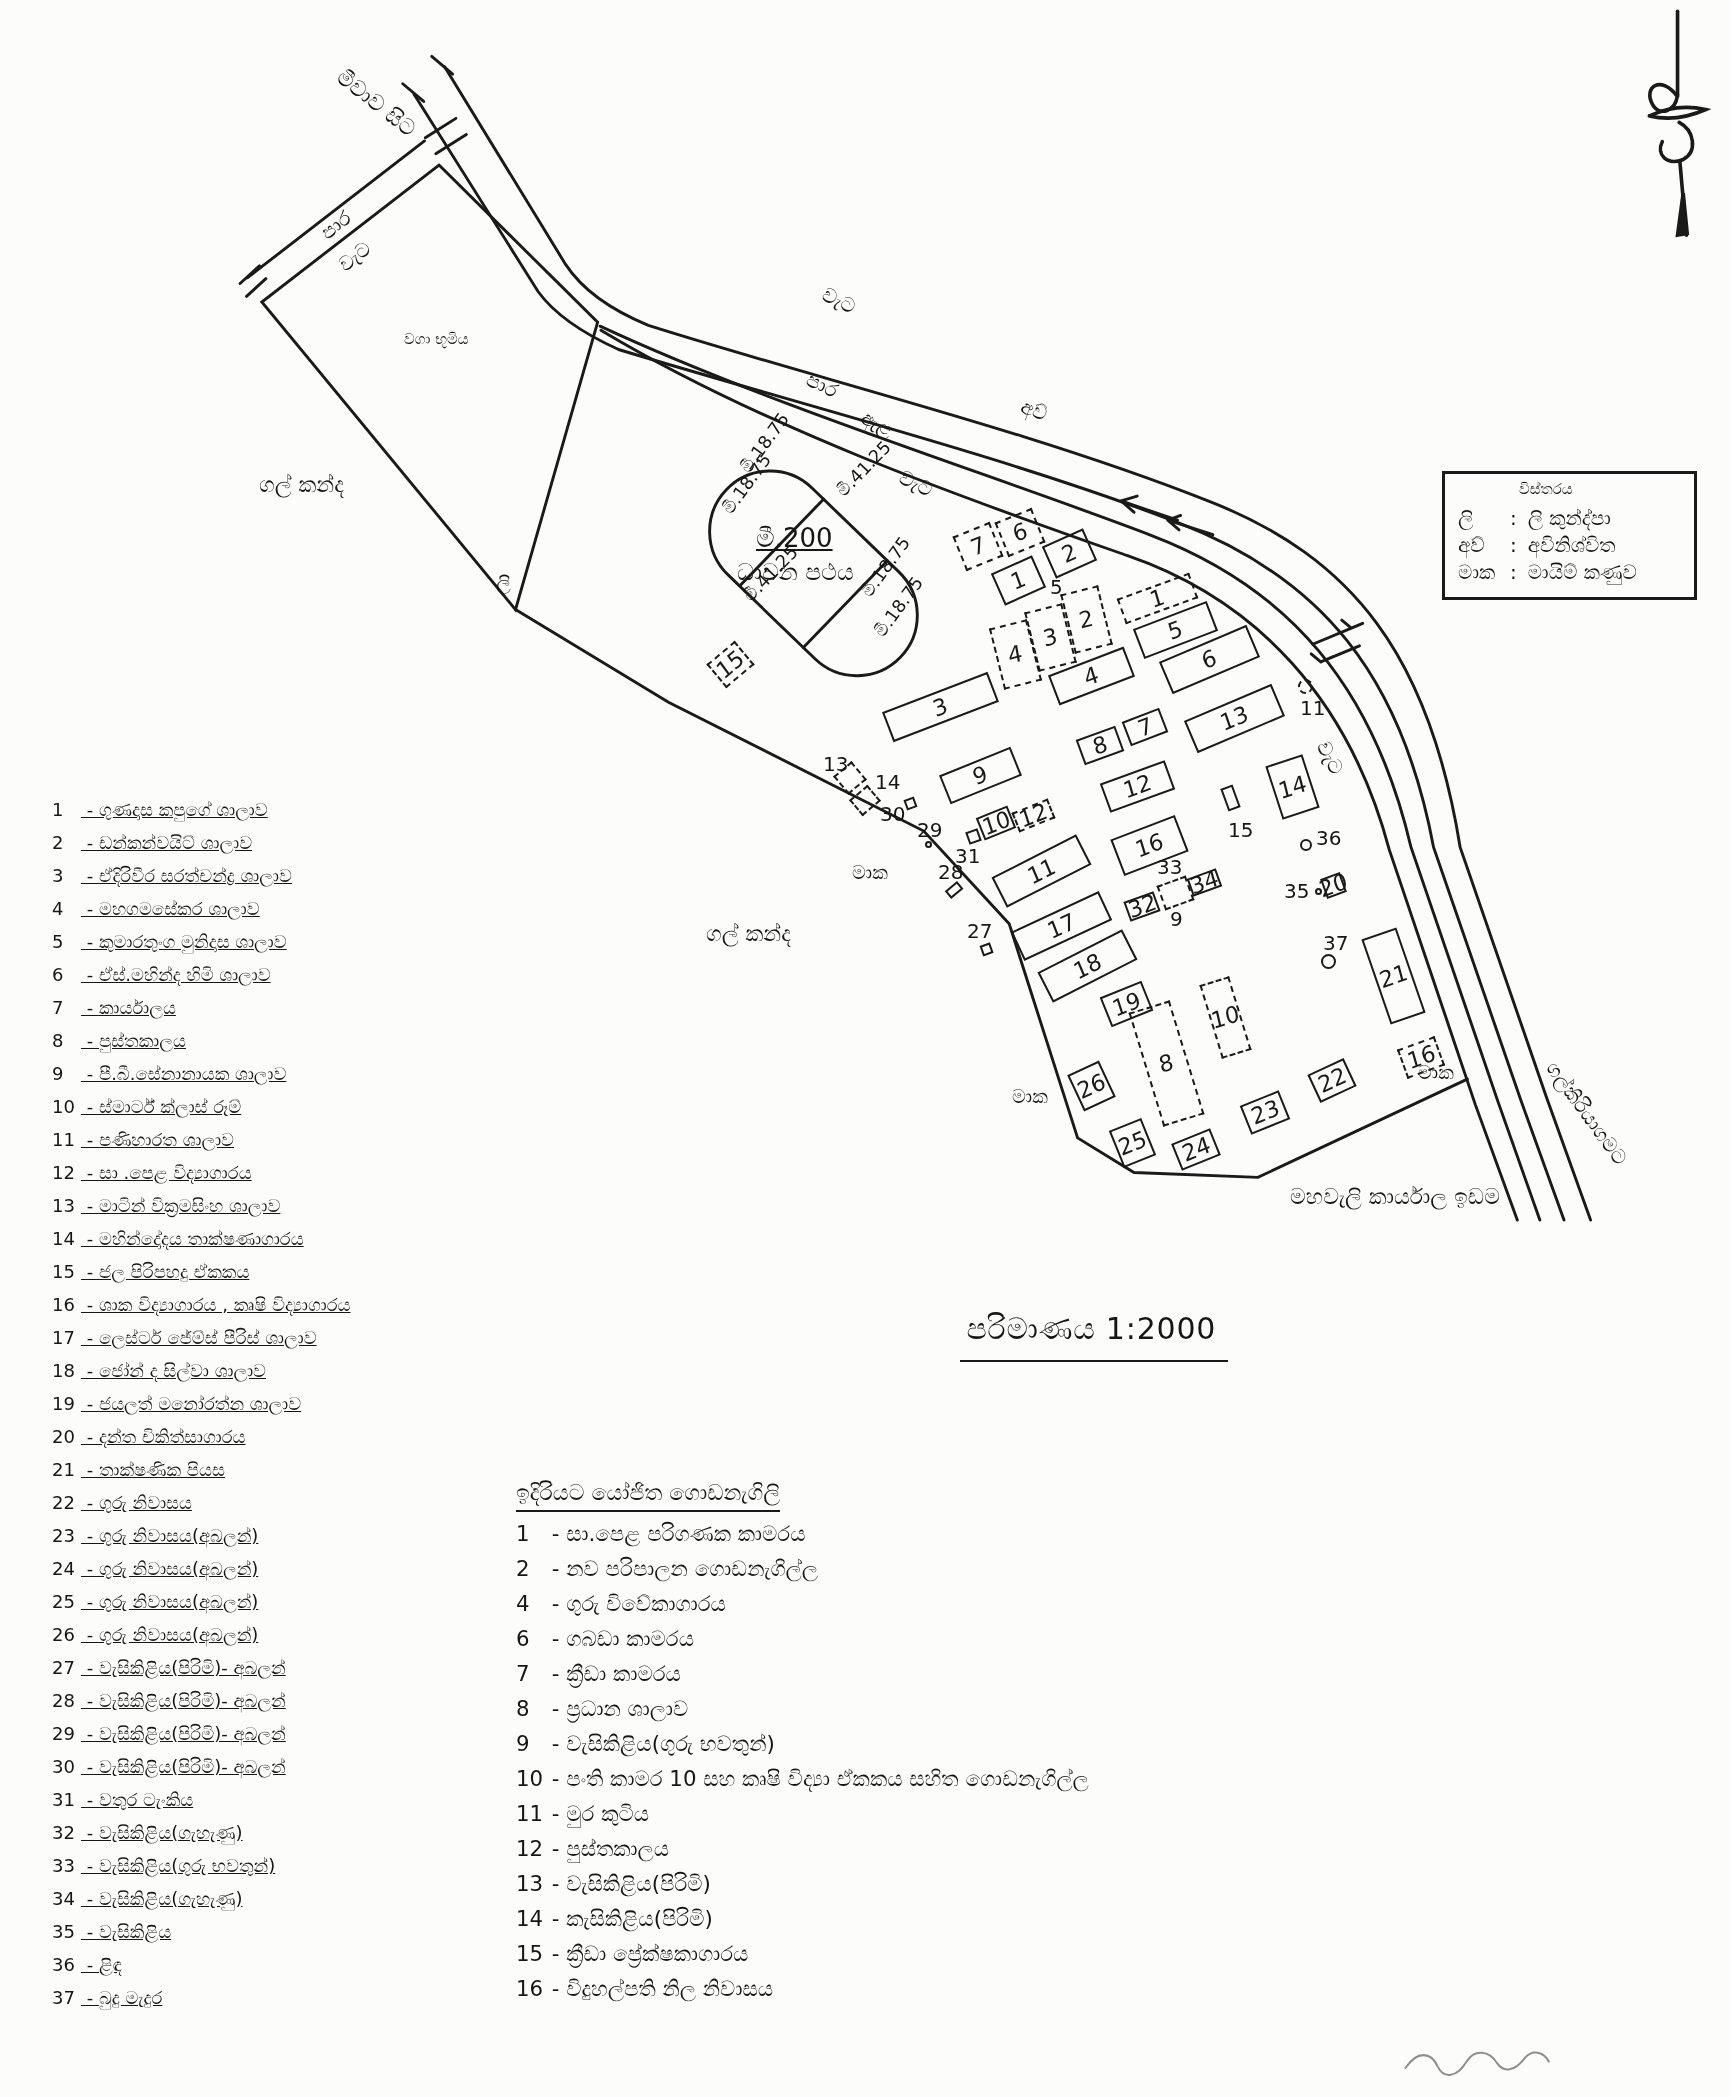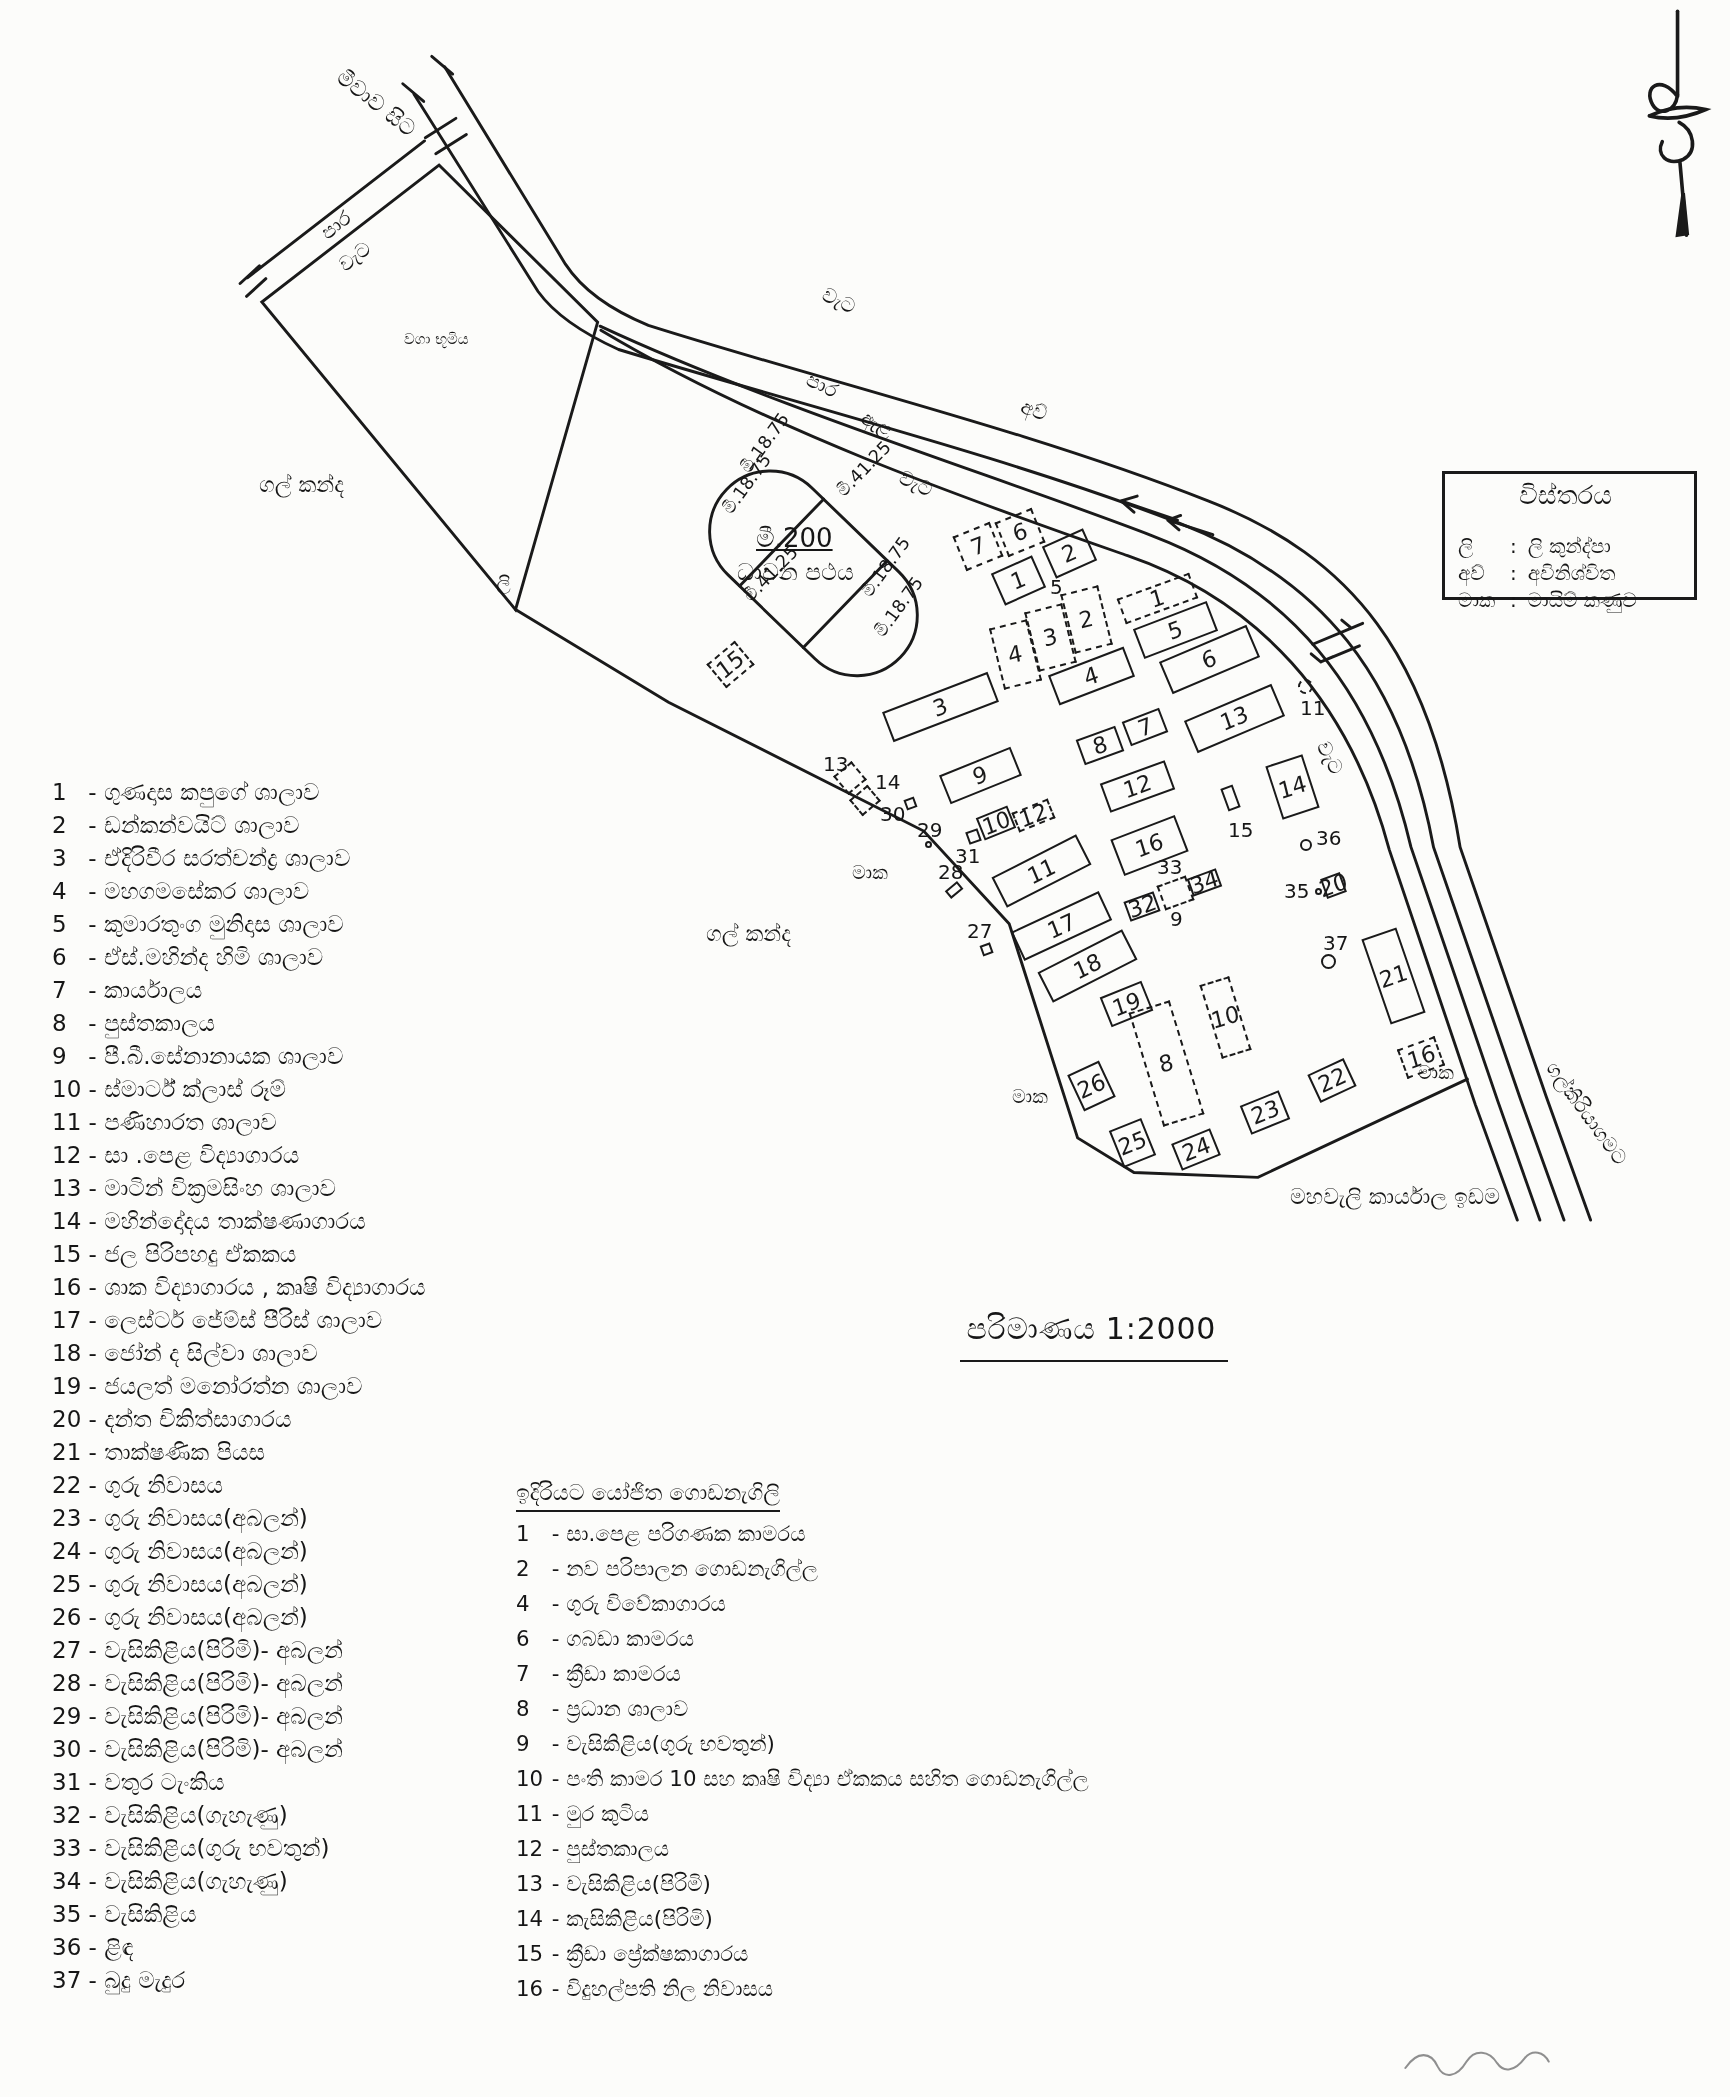--- a/index.html
+++ b/index.html
@@ -11,25 +11,25 @@
   .bld.dashed{border-style:dashed;}
   .bn{font-size:22.6px;color:#1a1a1a;line-height:1;transform:skewX(-4deg);}
   .marker{position:absolute;font-size:20px;white-space:nowrap;line-height:1;}
   .maplabel{position:absolute;white-space:nowrap;transform-origin:0 0;line-height:1;}
   .shape{position:absolute;box-sizing:border-box;}
   .ring{border:2px solid #1a1a1a;border-radius:50%;}
   .dot{border:2px solid #1a1a1a;border-radius:50%;background:#fcfcfa;}
   .dashring{border:2px dashed #1a1a1a;border-radius:50%;}
   #legend{position:absolute;left:1442px;top:471px;width:255px;height:129px;border:3.2px solid #1a1a1a;
           box-sizing:border-box;padding:6.4px 9.7px 4.8px 13px;}
-  .lg-title{font-size:26px;padding-left:61px;margin-bottom:24px;}
+  .lg-title{font-size:15px;padding-left:61px;margin-bottom:9px;}
   .lg-row{font-size:20px;display:flex;margin-bottom:4.8px;line-height:1.1;}
   .lg-sym{width:52px;flex:none;}
   .lg-colon{width:17.7px;flex:none;}
-  #existing-list{position:absolute;left:52px;top:779px;font-size:23px;}
+  #existing-list{position:absolute;left:52px;top:799px;font-size:18px;text-decoration:underline;}
   #existing-list .li{height:33px;white-space:nowrap;}
   #proposed-list-title{position:absolute;left:516px;top:1480px;font-size:22px;
                        border-bottom:2.4px solid #1a1a1a;padding-bottom:4.8px;}
   #proposed-list{position:absolute;left:516px;top:1521px;font-size:21.3px;}
   #proposed-list .li{height:35px;white-space:nowrap;}
   .li-n{display:inline-block;min-width:29px;}
   #scale{position:absolute;left:960px;top:1311px;font-size:30px;letter-spacing:0.8px;
          border-bottom:2.8px solid #1a1a1a;padding:0 11.3px 13px 6.4px;}
 </style>
 </head>

